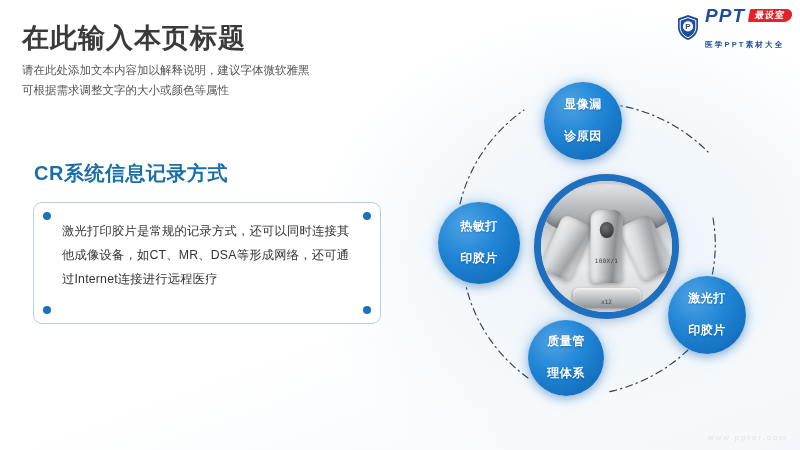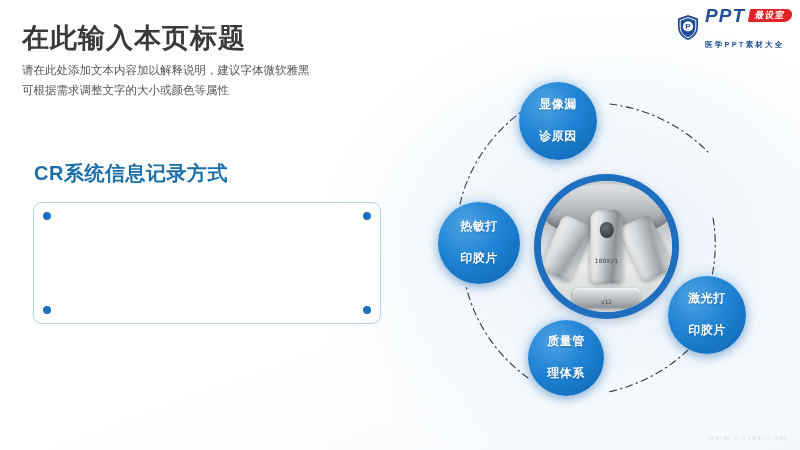--- a/index.html
+++ b/index.html
@@ -257,21 +257,21 @@
     font-weight: bold;
     letter-spacing: 0.5px;
   }
   .bubble span {
     line-height: 1.32;
     font-size: 12px;
     display: block;
     text-shadow: 0 1px 2px rgba(0,40,80,0.35);
   }
 
-  .bubble.b-top    { left: 99px; top: 4px;   width: 78px; height: 78px; }
+  .bubble.b-top    { left: 124px; top: 4px;   width: 78px; height: 78px; }
   .bubble.b-right  { left: 248px; top: 62px;  width: 74px; height: 74px; }
   .bubble.b-left   { left: 18px;  top: 124px; width: 82px; height: 82px; }
   .bubble.b-lright { left: 248px; top: 198px; width: 78px; height: 78px; }
   .bubble.b-bottom { left: 108px; top: 242px; width: 76px; height: 76px; }
 
   
   .watermark {
     position: absolute;
     right: 12px;
     bottom: 8px;
@@ -307,20 +307,21 @@
   <div>可根据需求调整文字的大小或颜色等属性</div>
 </div>
 
 <div class="section-heading">CR系统信息记录方式</div>
 
 <div class="body-card">
   <span class="dot tl"></span>
   <span class="dot tr"></span>
   <span class="dot bl"></span>
   <span class="dot br"></span>
+  <div class="body-text">激光打印胶片是常规的记录方式，还可以同时连接其他成像设备，如CT、MR、DSA等形成网络，还可通过Internet连接进行远程医疗</div>
 </div>
 
 <div class="diagram">
 
   <svg class="connectors" viewBox="0 0 380 345">
 
     <g fill="none" stroke="#2f3a44" stroke-width="1.1" stroke-dasharray="7 4 1.5 4" stroke-linecap="round">
       <path d="M190,26 A 165 160 0 0 1 288,74"></path>
       <path d="M293,140 A 165 160 0 0 1 292,198"></path>
       <path d="M268,272 A 165 160 0 0 1 188,314"></path>

